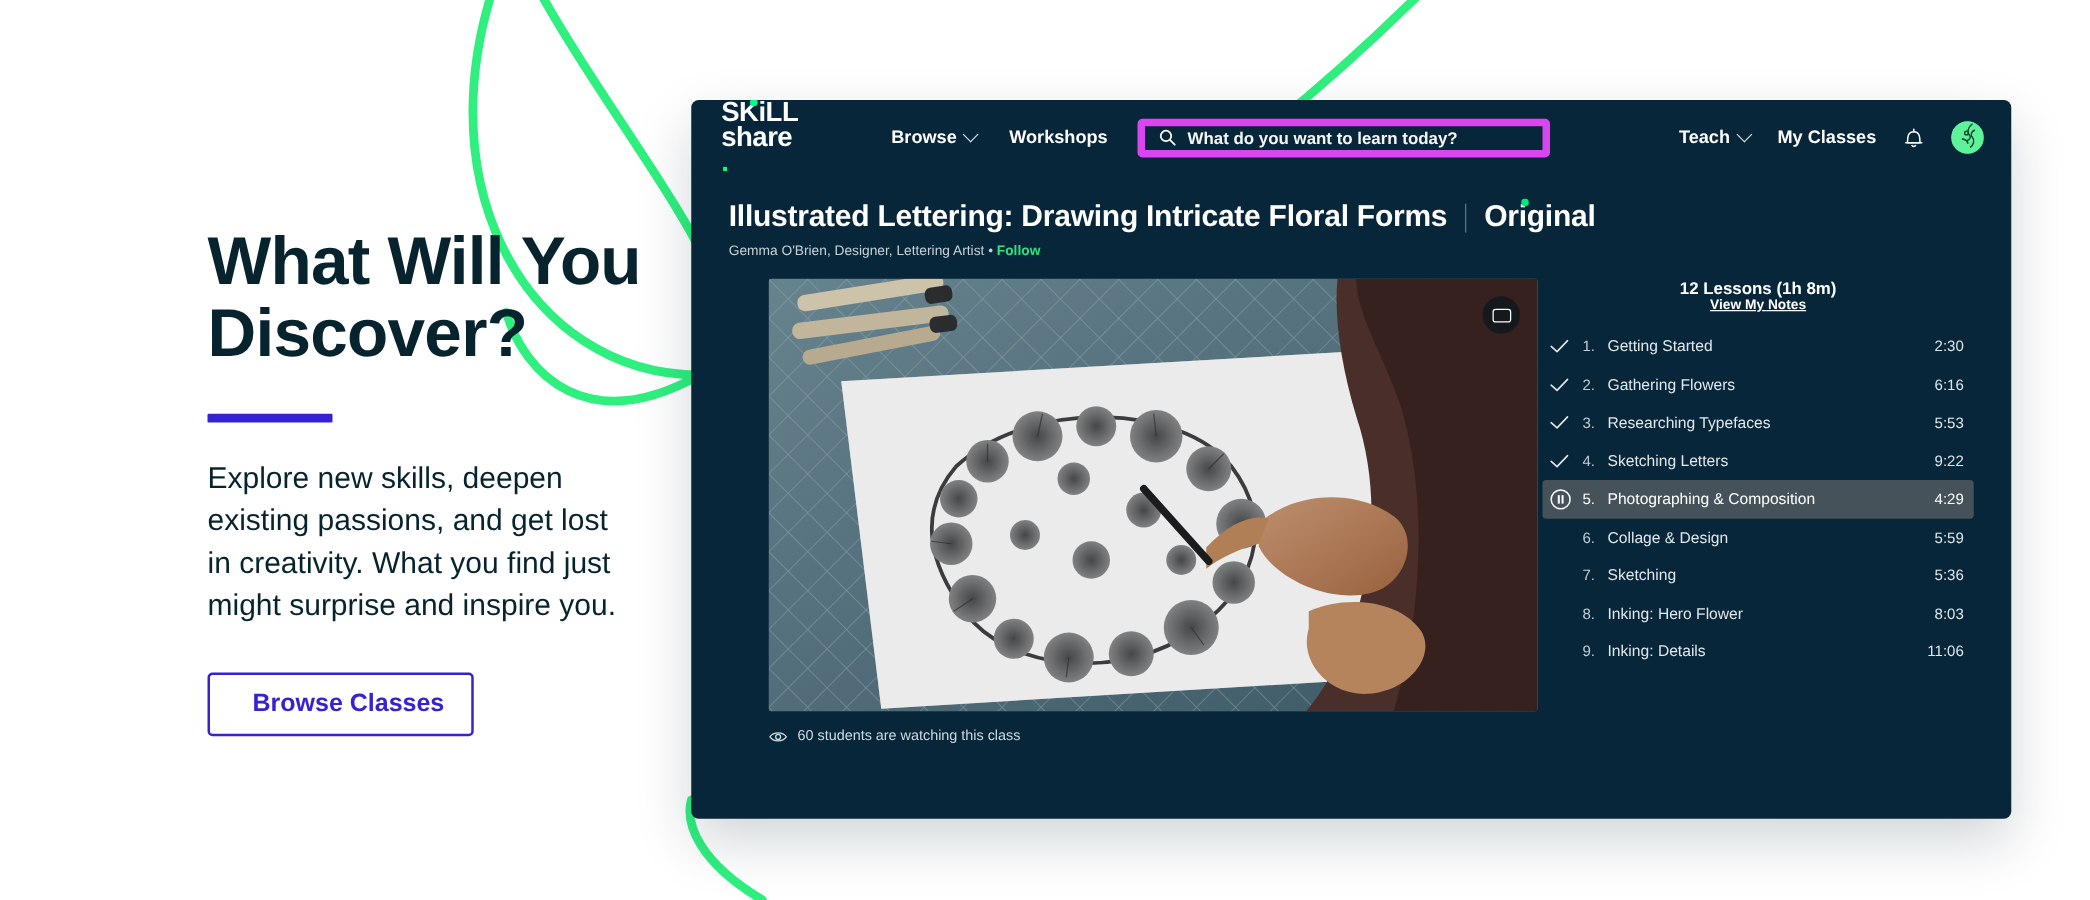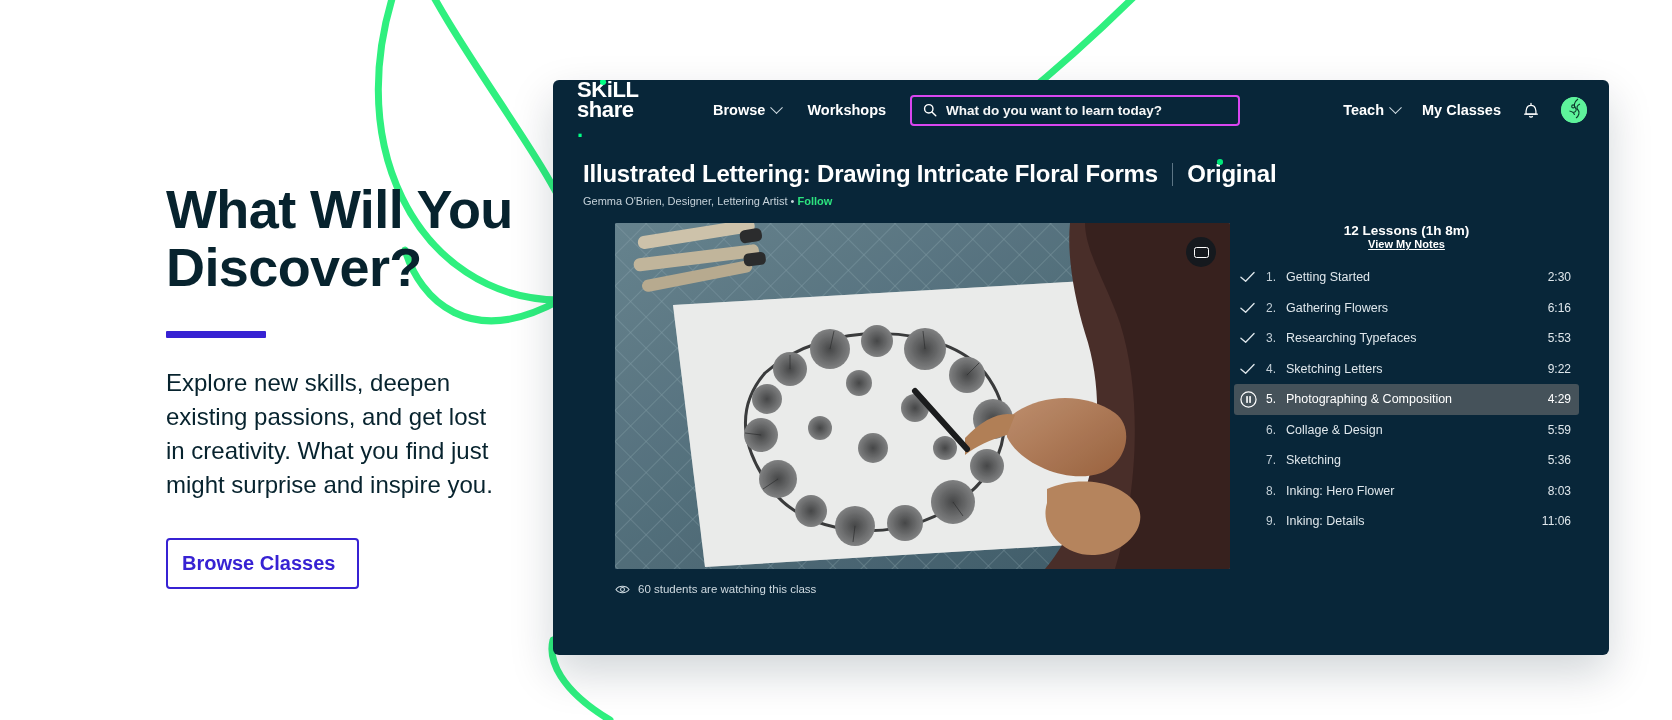--- a/index.html
+++ b/index.html
@@ -21,21 +21,21 @@
     color:#07232e; letter-spacing:-0.6px; white-space:pre-line;
   }
   .hero-rule { width:100px; height:7px; background:#3722d3; margin:34px 0 28px 0; border-radius:1px; }
   .hero-body {
     font-size: 24px; line-height: 1.42; color:#07232e; font-weight:400;
     width: 330px; white-space:pre-line;
   }
   .hero-btn {
     display:inline-block; margin-top:36px;
     border:2px solid #3722d3; color:#3722d3; background:#fff;
-    font-size:20px; font-weight:700; padding:13px 22px 14px 14px;
+    font-size:20px; font-weight:700; padding:13px 22px 14px 34px;
     border-radius:4px; cursor:pointer; font-family:inherit; line-height:1;
   }
 
   
   .app {
     position:absolute; left:553px; top:80px; width:1056px; height:575px;
     background:#082639; border-radius:6px; overflow:hidden;
     box-shadow: 0 18px 44px rgba(6,30,45,0.18);
   }
 
@@ -46,21 +46,21 @@
   .logo span { display:block; }
   .logo .dot-i { position:absolute; width:6px; height:6px; border-radius:50%;
                  background:#00ff84; left:23px; top:-1px; }
   .logo .dot-end { color:#00ff84; }
   .nav-links { display:flex; align-items:center; gap:26px; margin-left:40px; }
   .nav-link { color:#fff; font-size:14.5px; font-weight:700; cursor:pointer;
               display:flex; align-items:center; gap:7px; white-space:nowrap; }
   .chev { width:9px; height:9px; border-right:1.6px solid #cfdbe2;
           border-bottom:1.6px solid #cfdbe2; transform:rotate(45deg) translate(-2px,-2px); }
   .search {
-    margin-left:24px; width:330px; height:31px; border:2px solid #d946ef;
+    margin-left:24px; width:330px; height:31px; border:6px solid #d946ef;
     border-radius:4px; display:flex; align-items:center; gap:9px; padding:0 11px;
     background:transparent; cursor:text;
   }
   .search-ph { color:#ffffff; font-size:13.5px; font-weight:700; opacity:.96; }
   .nav-right { margin-left:auto; display:flex; align-items:center; gap:22px;text-align:center; }
   .avatar { width:26px; height:26px; border-radius:50%; background:#5ef39b;
             position:relative; overflow:hidden; cursor:pointer; }
 
   
   .course { padding: 20px 30px 0 30px; }

